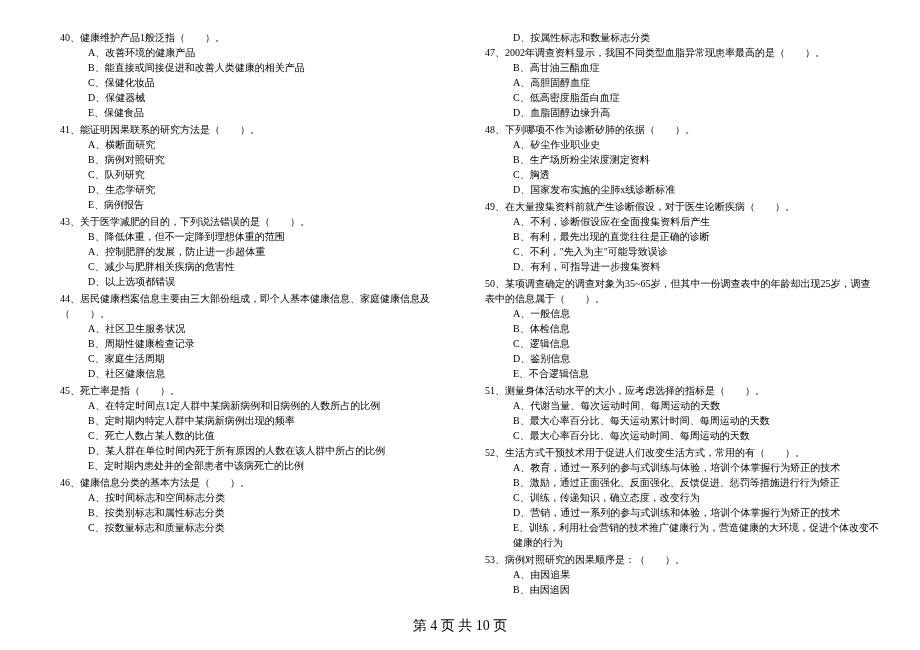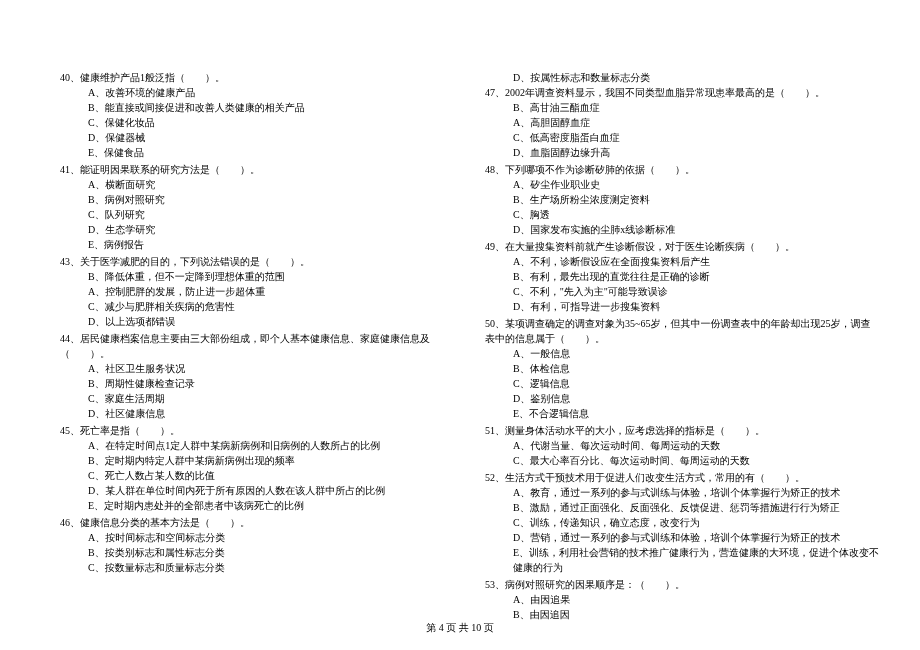--- a/index.html
+++ b/index.html
@@ -13,21 +13,20 @@
       background: #fff;
       font-family: "SimSun", serif;
       font-size: 10px;
       color: #000;
       position: relative;
       padding: 30px 40px 20px 60px;
     }
     .columns {
       display: flex;
       gap: 30px;
-      margin-top: 40px;
     }
     .col {
       flex: 1;
     }
     .q {
       margin-bottom: 2px;
       line-height: 1.5;
     }
     .q-title {
       text-indent: 0;
@@ -35,21 +34,21 @@
     .opt {
       padding-left: 28px;
       line-height: 1.5;
     }
     .footer {
       position: absolute;
       bottom: 15px;
       left: 0;
       right: 0;
       text-align: center;
-      font-size: 10px;
+      font-size: 14px;
     }
   </style>
 </head>
 <body>
 
 <div class="columns">
   <div class="col">
     <div class="q">
       <div class="q-title">40、健康维护产品1般泛指（　　）。</div>
       <div class="opt">A、改善环境的健康产品</div>
@@ -123,20 +122,21 @@
       <div class="q-title">50、某项调查确定的调查对象为35~65岁，但其中一份调查表中的年龄却出现25岁，调查表中的信息属于（　　）。</div>
       <div class="opt">A、一般信息</div>
       <div class="opt">B、体检信息</div>
       <div class="opt">C、逻辑信息</div>
       <div class="opt">D、鉴别信息</div>
       <div class="opt">E、不合逻辑信息</div>
     </div>
     <div class="q">
       <div class="q-title">51、测量身体活动水平的大小，应考虑选择的指标是（　　）。</div>
       <div class="opt">A、代谢当量、每次运动时间、每周运动的天数</div>
+      <div class="opt">B、最大心率百分比、每天运动累计时间、每周运动的天数</div>
       <div class="opt">C、最大心率百分比、每次运动时间、每周运动的天数</div>
     </div>
     <div class="q">
       <div class="q-title">52、生活方式干预技术用于促进人们改变生活方式，常用的有（　　）。</div>
       <div class="opt">A、教育，通过一系列的参与式训练与体验，培训个体掌握行为矫正的技术</div>
       <div class="opt">B、激励，通过正面强化、反面强化、反馈促进、惩罚等措施进行行为矫正</div>
       <div class="opt">C、训练，传递知识，确立态度，改变行为</div>
       <div class="opt">D、营销，通过一系列的参与式训练和体验，培训个体掌握行为矫正的技术</div>
       <div class="opt" style="padding-left:28px;text-indent:-0px;">E、训练，利用社会营销的技术推广健康行为，营造健康的大环境，促进个体改变不健康的行为</div>
     </div>

